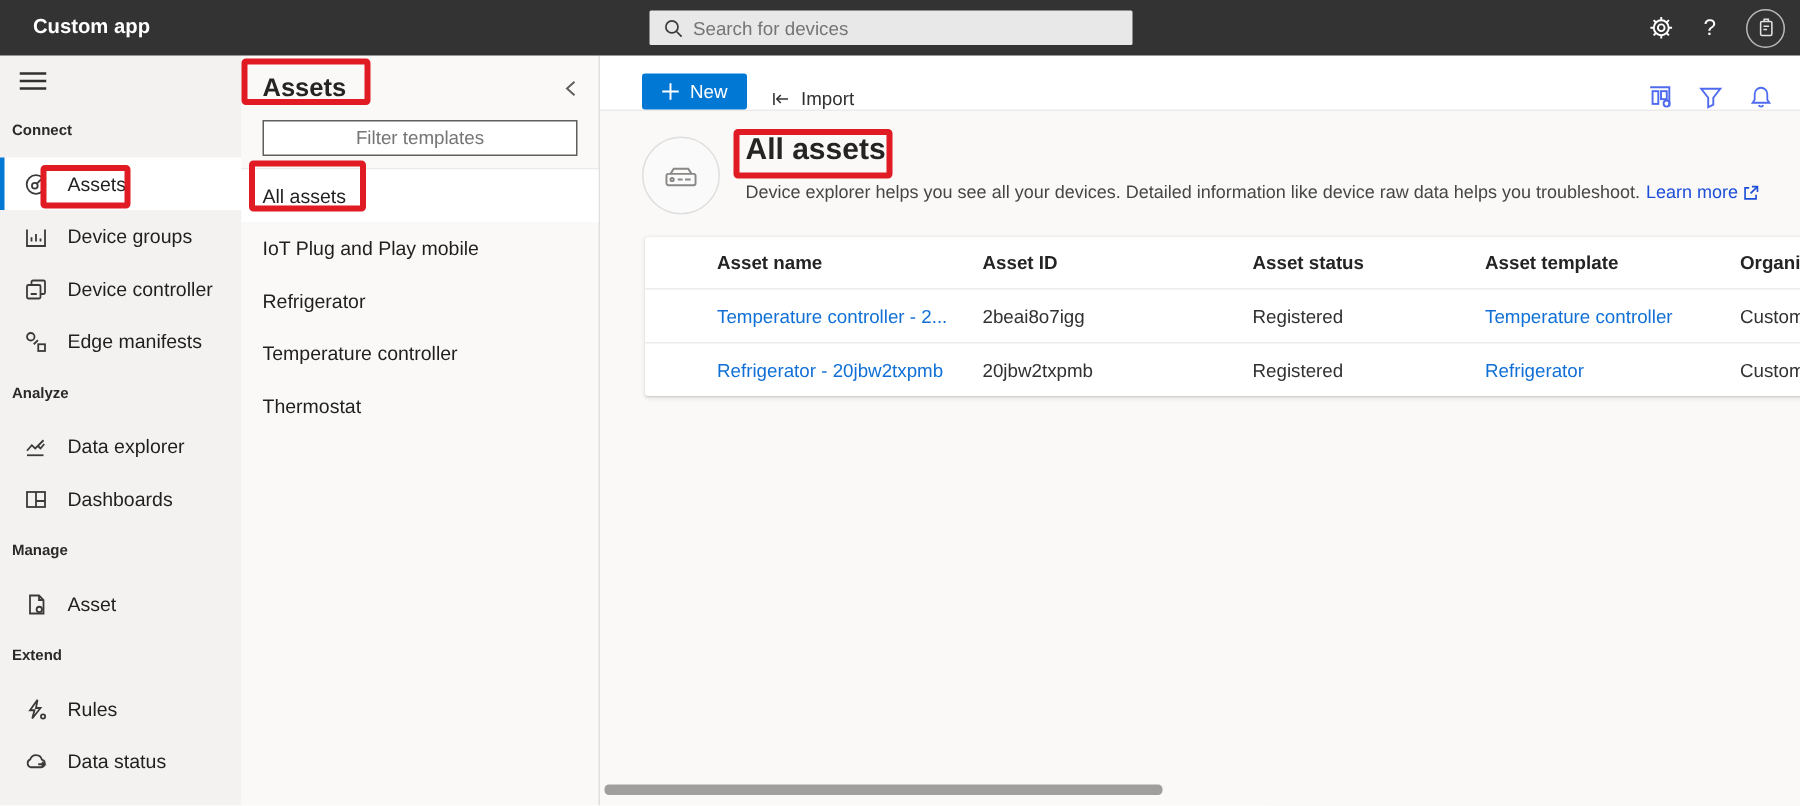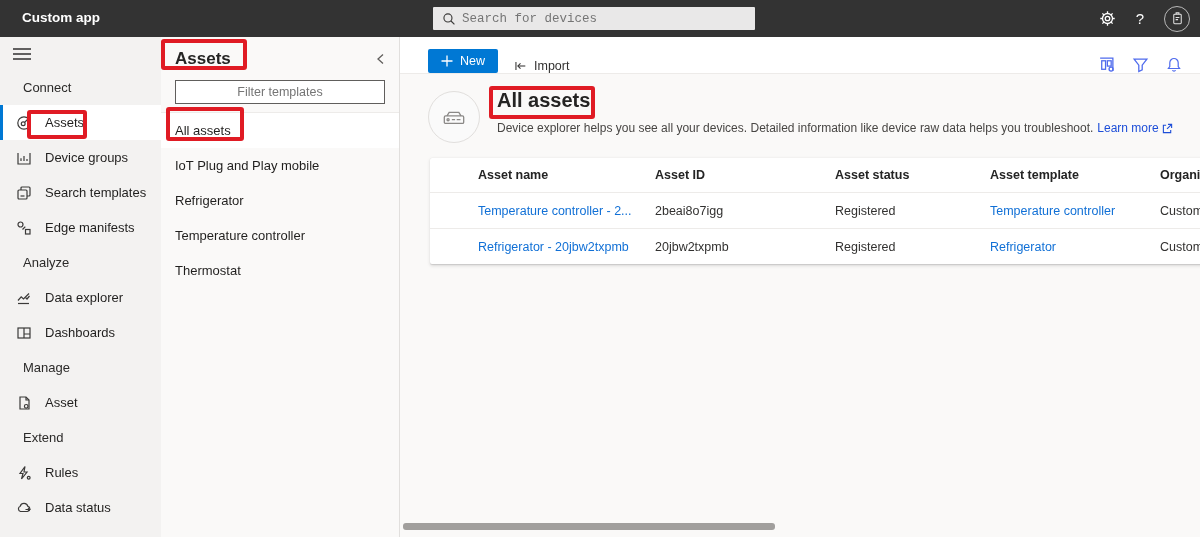--- a/index.html
+++ b/index.html
@@ -11,33 +11,33 @@
   }
   svg { display:block; }
 
   
   .topbar { position:absolute; left:0; top:0; width:1200px; height:37px; background:#333333; z-index:10; }
   .app-title { position:absolute; left:22px; top:10px; color:#ffffff; font-size:13.5px; font-weight:700; }
   .search-box { position:absolute; left:433px; top:7px; width:322px; height:23px; background:#e9e8e8;
     border-radius:1px; display:flex; align-items:center; }
   .search-box .mag { margin:0 6px 0 9px; color:#3b3a39; }
   .search-box input { flex:1; border:0; background:transparent; outline:none; font-size:12.5px;
-    color:#3b3a39; font-family:Liberation Mono, monospace; }
+    color:#3b3a39; font-family:Liberation Sans, sans-serif; }
   .topbar-right { position:absolute; right:10px; top:0; height:37px; display:flex; align-items:center; gap:20px; }
   .tb-icon { color:#ffffff; cursor:pointer; }
   .help-q { color:#ffffff; font-size:15px; cursor:pointer; }
   .avatar { width:26px; height:26px; border-radius:50%; border:1px solid #b9b9b9; display:flex;
     align-items:center; justify-content:center; color:#e3e3e3; cursor:pointer; }
 
   
   .sidebar { position:absolute; left:0; top:37px; bottom:0; width:161px; background:#f3f2f1; z-index:5; }
   .hamburger-row { height:33px; display:flex; align-items:center; padding-left:13px; }
   .hamburger { width:18px; color:#323130; cursor:pointer; }
-  .section-label { height:35px; display:flex; align-items:center; padding-left:23px;
-    font-size:13px; font-weight:400; color:#2b2a29; }
+  .section-label { height:35px; display:flex; align-items:center; padding-left:8px;
+    font-size:10px; font-weight:700; color:#2b2a29; }
   .nav-item { height:35px; display:flex; align-items:center; padding-left:13px; gap:13px;
     font-size:13px; color:#201f1e; cursor:pointer; border-left:3px solid transparent; }
   .nav-item .nicon { color:#3b3a39; flex:0 0 16px; }
   .nav-item.selected { background:#ffffff; border-left:3px solid #0078d4; }
 
   
   .panel { position:absolute; left:161px; top:37px; bottom:0; width:239px; background:#faf9f8;
     border-right:1px solid #e1dfdd; z-index:5; }
   .panel-header { height:33px; display:flex; align-items:center; justify-content:space-between;
     padding:10px 12px 0 14px; }
@@ -159,21 +159,21 @@
   </div>
 
   <div class="nav-item">
     <span class="nicon">
       <svg width="16" height="16" viewBox="0 0 16 16" fill="none" stroke="currentColor" stroke-width="1.2">
         <rect x="5" y="2" width="9" height="9" rx="1"></rect>
         <rect x="2" y="5" width="9" height="9" rx="1" fill="#f3f2f1"></rect>
         <path d="M4.5 11 h4"></path>
       </svg>
     </span>
-    <span>Search templates</span>
+    <span>Device controller</span>
   </div>
 
   <div class="nav-item">
     <span class="nicon">
       <svg width="16" height="16" viewBox="0 0 16 16" fill="none" stroke="currentColor" stroke-width="1.2">
         <circle cx="4.5" cy="4.5" r="2.5"></circle>
           <rect x="9.5" y="9.5" width="4.5" height="4.5"></rect>
           <path d="M6.5 9.5 L9.3 6.7"></path>
       </svg>
     </span>

